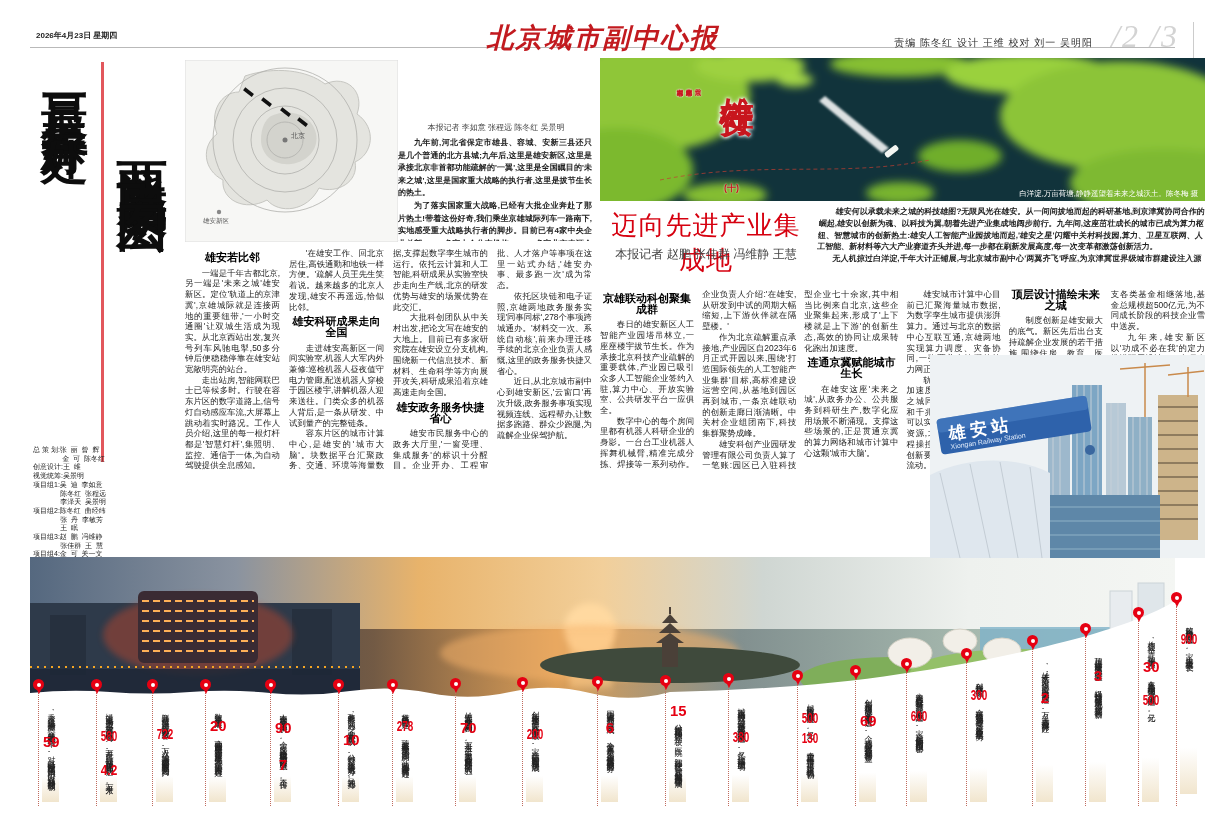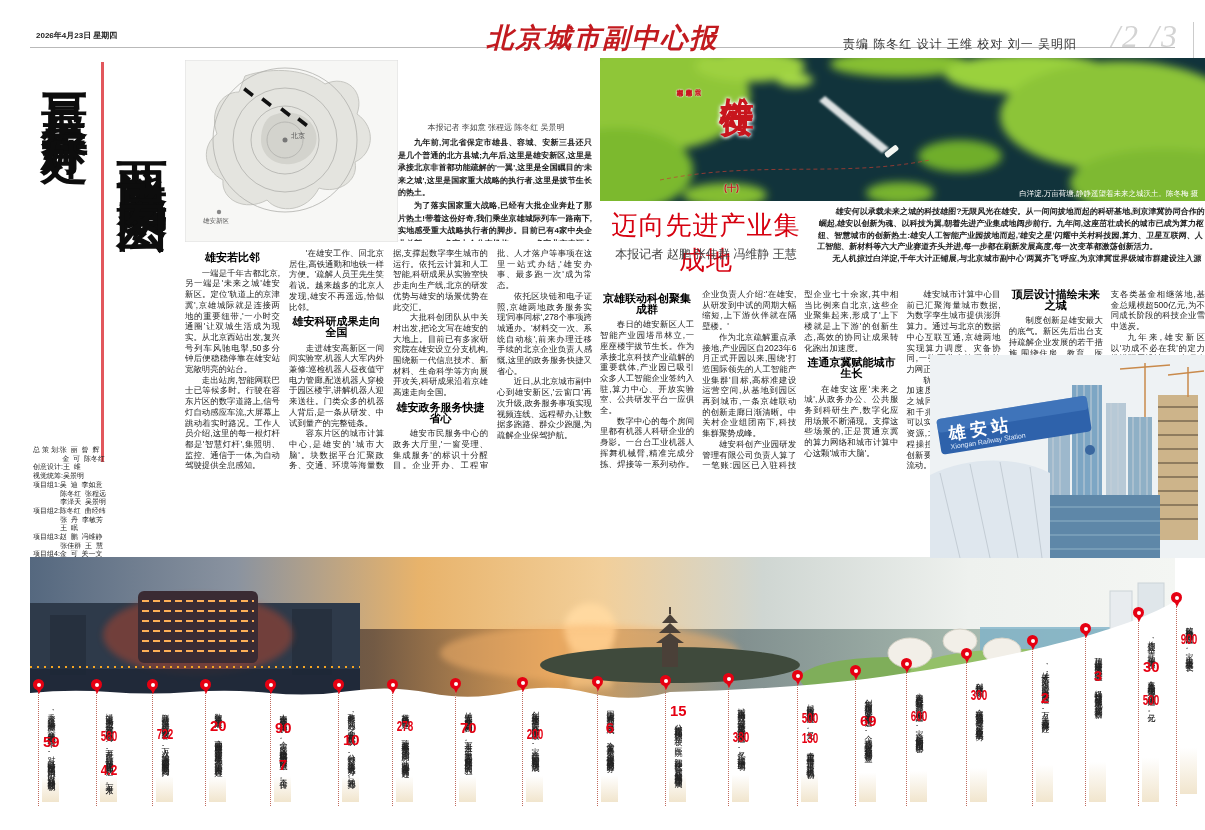--- a/index.html
+++ b/index.html
@@ -4,21 +4,21 @@
 <style>
   html,body{margin:0;padding:0;background:#eee;}
   .page{position:relative;width:1205px;height:830px;background:#fff;overflow:hidden;
         font-family:"Liberation Sans",sans-serif;color:#1c1c1c;margin:0 auto;}
   
   .date{position:absolute;left:36px;top:30px;font-size:8px;font-weight:bold;color:#222;}
   .masthead{position:absolute;left:0;right:0;top:20px;text-align:center;
             font-family:"Liberation Serif",serif;font-weight:bold;font-style:italic;
             font-size:27px;color:#c21a1f;letter-spacing:2px;z-index:2;}
   .hline{position:absolute;left:30px;right:30px;top:47px;border-top:1px solid #b9b9b9;}
-  .ed{position:absolute;right:128px;top:36px;font-size:12px;color:#333;letter-spacing:1px;}
+  .ed{position:absolute;right:112px;top:36px;font-size:10px;color:#333;letter-spacing:1px;}
   .pgs{position:absolute;right:26px;top:18px;font-family:"Liberation Serif",serif;
        font-style:italic;font-size:32px;color:#d3d3d3;letter-spacing:2px;}
   .evl{position:absolute;right:11px;top:22px;height:48px;border-left:1px solid #ccc;}
   
   .vh1{position:absolute;left:34px;top:58px;height:410px;writing-mode:vertical-rl;
        font-size:47px;font-weight:900;letter-spacing:7px;color:#0d0d0d;}
   .redrule{position:absolute;left:101px;top:62px;width:3px;height:400px;background:#e2575c;}
   .vh2{position:absolute;left:107px;top:122px;height:440px;writing-mode:vertical-rl;
        font-size:51px;font-weight:900;letter-spacing:7px;color:#0d0d0d;}
   .creditsbox{position:absolute;left:33px;top:446px;width:145px;font-size:7px;

